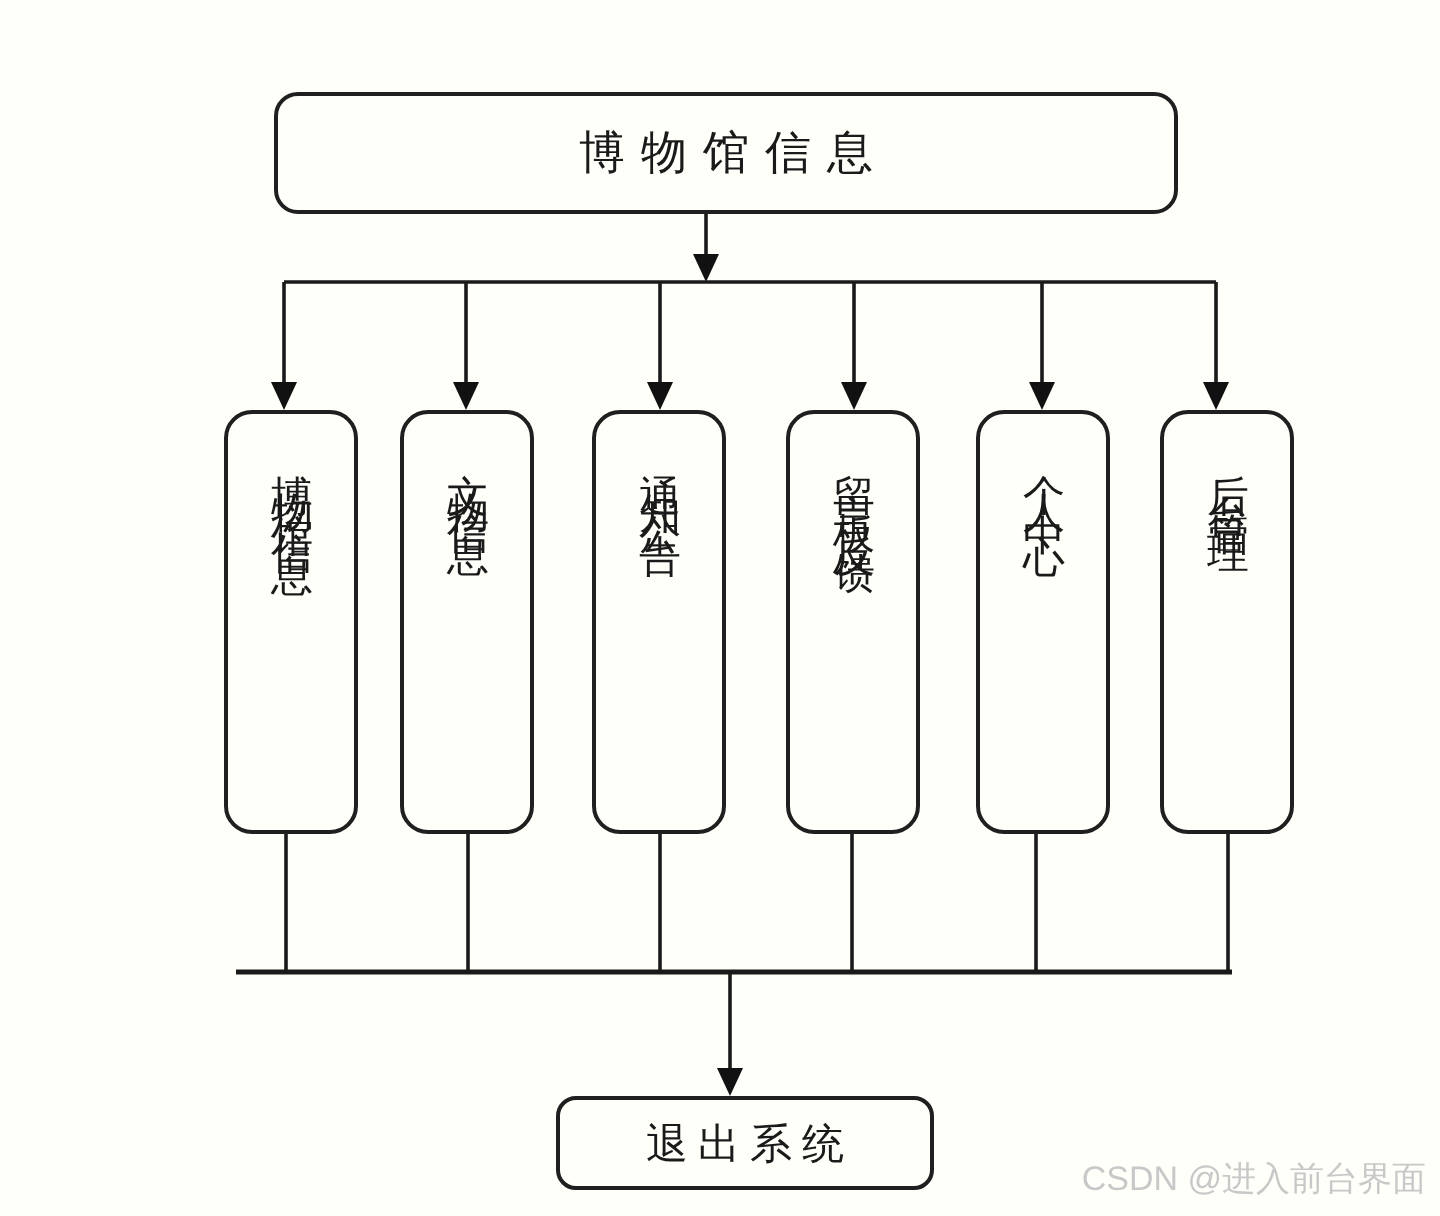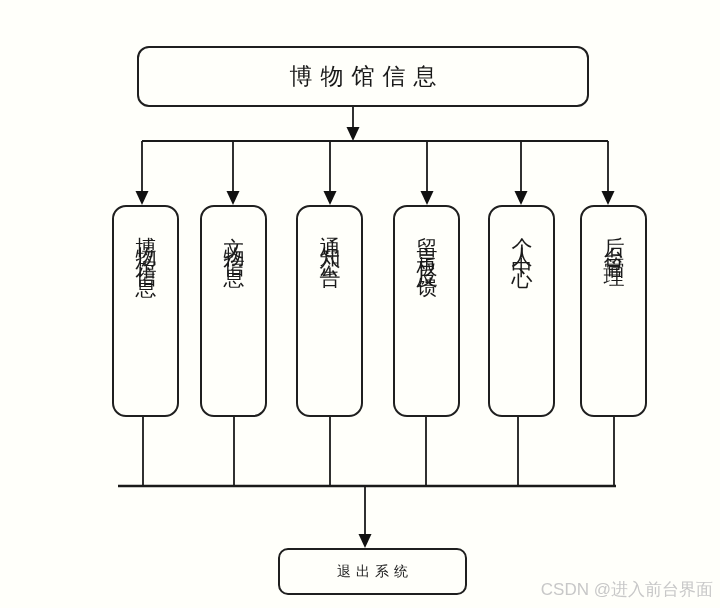--- a/index.html
+++ b/index.html
@@ -36,21 +36,21 @@
     justify-content: center;
   }
   .hnode .label {
     font-size: 23px;
     letter-spacing: 8px;
     text-indent: 8px;
     white-space: nowrap;
   }
   .root-node  { left: 137px; top: 46px;  width: 452px; height: 61px; }
   .exit-node  { left: 278px; top: 548px; width: 189px; height: 47px; border-radius: 10px; }
-  .exit-node .label { font-size: 14px; letter-spacing: 5px; text-indent: 5px; }
+  .exit-node .label { font-size: 21px; letter-spacing: 5px; text-indent: 5px; }
   .vnode {
     border-radius: 14px;
     top: 205px;
     width: 67px;
     height: 212px;
     display: flex;
     justify-content: center;
     align-items: flex-start;
     padding-top: 13px;
   }

